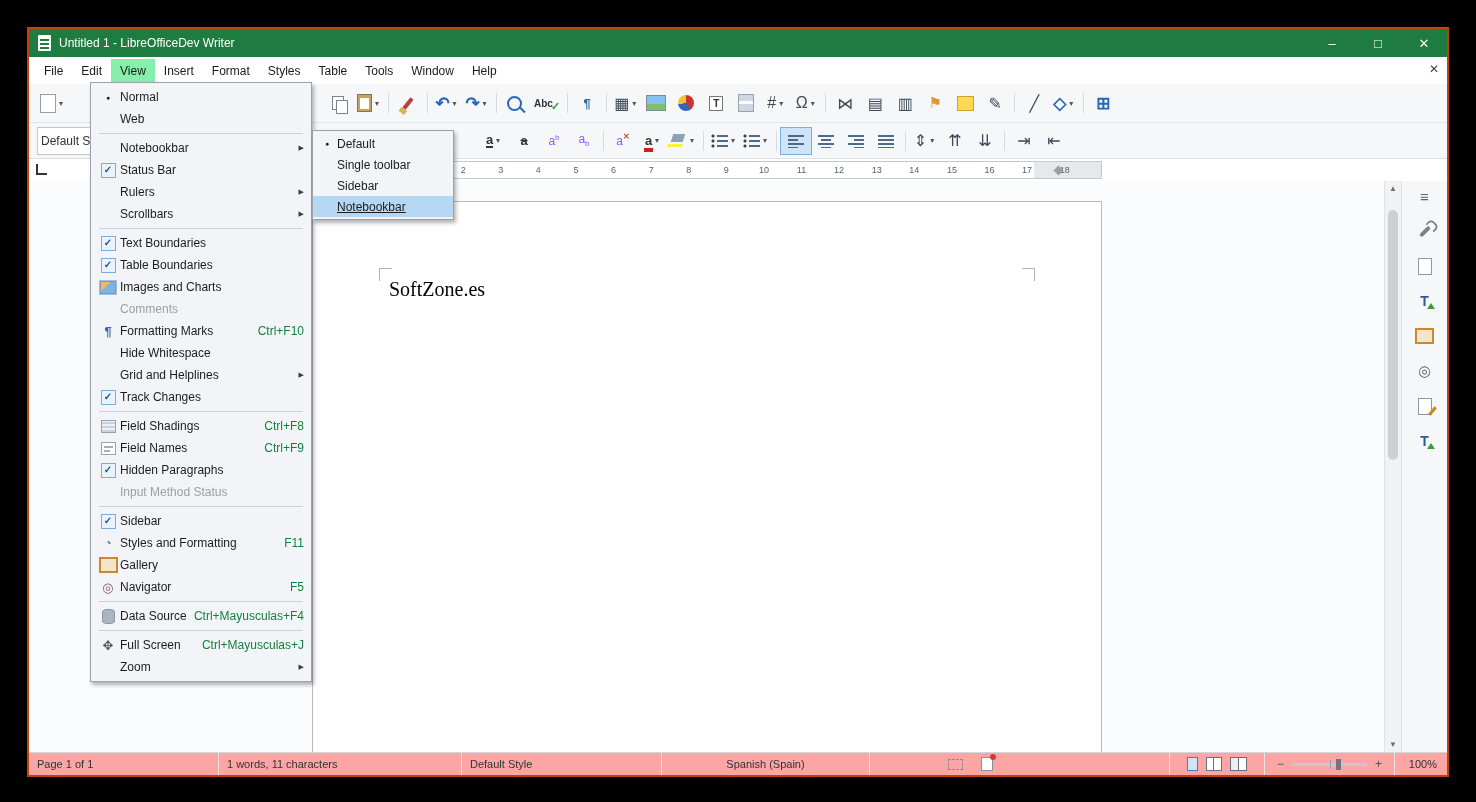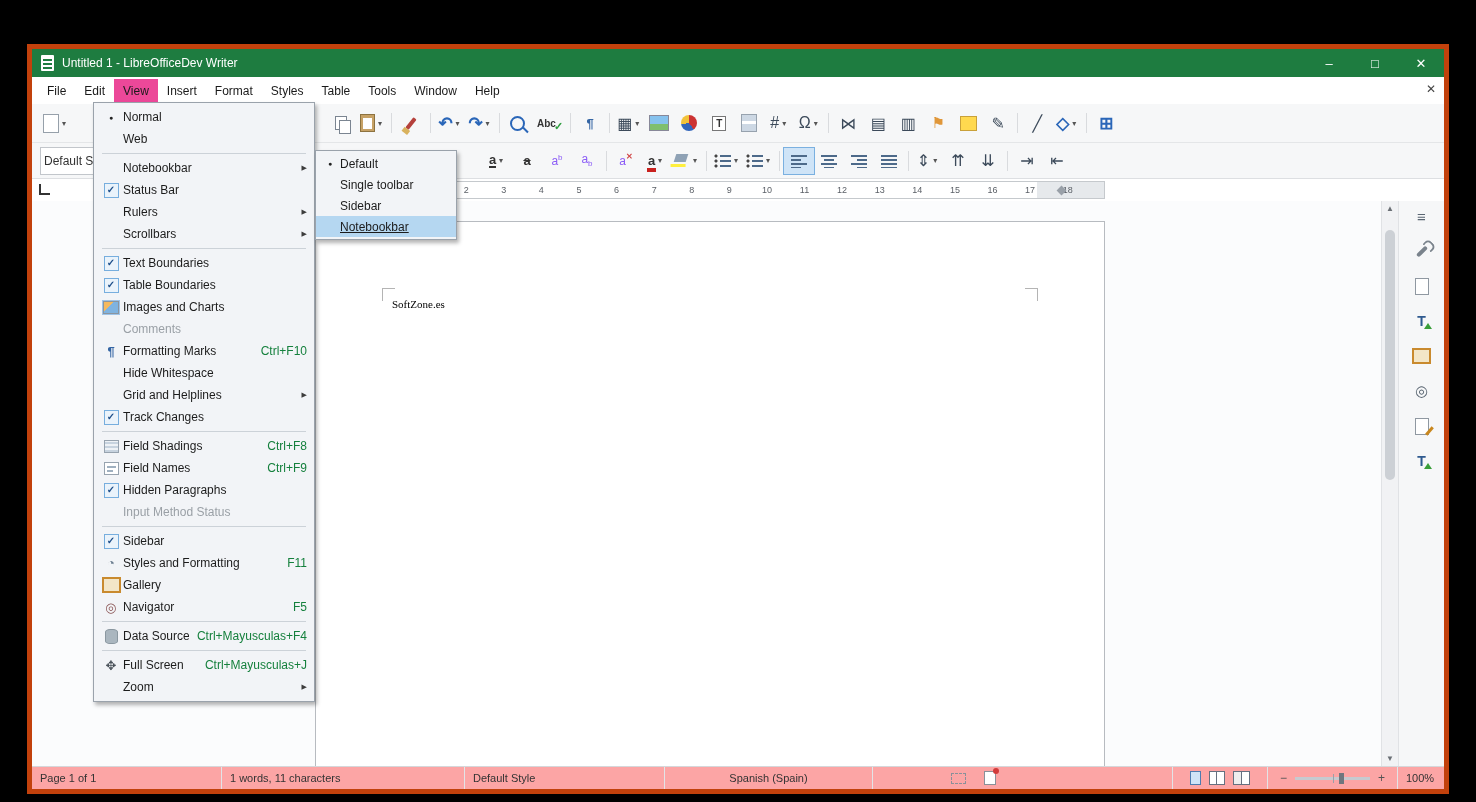--- a/index.html
+++ b/index.html
@@ -1,29 +1,29 @@
 <!DOCTYPE html>
 <html><head>
 <meta charset="utf-8">
 <style>
   html,body{margin:0;padding:0;}
   body{width:1476px;height:802px;background:#000;font-family:"Liberation Sans",sans-serif;position:relative;overflow:hidden;}
-  .window{position:absolute;left:27px;top:27px;width:1422px;height:750px;background:#fff;border:5px solid #c2410c;box-sizing:border-box;display:flex;flex-direction:column;margin-top:17px;}
+  .window{position:absolute;left:27px;top:27px;width:1422px;height:750px;background:#fff;border:2px solid #c2410c;box-sizing:border-box;display:flex;flex-direction:column;}
 
   
   .titlebar{height:28px;background:#1e7c40;display:flex;align-items:center;color:#fff;font-size:12px;padding-left:9px;gap:8px;flex:none;}
   .app-icon{width:13px;height:16px;background:#fff;border-radius:1px;position:relative;flex:none;}
   .app-icon::after{content:"";position:absolute;left:2px;top:4px;right:2px;height:2px;background:#1e7c40;box-shadow:0 4px 0 #1e7c40,0 8px 0 #1e7c40;}
   .win-controls{margin-left:auto;display:flex;height:100%;}
   .wc{width:46px;display:flex;align-items:center;justify-content:center;font-size:13px;color:#fff;}
 
   
   .menubar{height:27px;background:#fff;display:flex;align-items:center;font-size:12px;color:#1a1a1a;padding-left:6px;position:relative;flex:none;}
   .menu-item{padding:5px 9px;text-align:center;}
-  .menu-item.active{background:#ec4899;}
+  .menu-item.active{background:#86efac;}
   .doc-close{position:absolute;right:8px;top:5px;font-size:12px;color:#444;}
 
   
   .toolbar{background:#f6f7f8;display:flex;align-items:center;flex:none;}
   .toolbar1{height:38px;border-bottom:1px solid #e4e6e8;padding-left:8px;}
   .toolbar2{height:35px;border-bottom:1px solid #dddfe2;padding-left:8px;}
   .tbtn{height:26px;min-width:24px;padding:0 3px;display:flex;align-items:center;justify-content:center;color:#444;font-size:14px;flex:none;gap:1px;}
   .tbtn.active{background:#cfe4f7;outline:1px solid #7ab0e0;}
   .dd{font-size:8px;color:#555;width:8px;text-align:center;}
   .sep-v{width:1px;height:20px;background:#d9dbde;margin:0 4px;flex:none;}
@@ -81,21 +81,21 @@
   .mmark{position:absolute;left:742px;top:5px;width:7px;height:7px;background:#99a0a8;transform:rotate(45deg);}
   .imark{position:absolute;left:70px;top:11px;width:0;height:0;border-left:5px solid transparent;border-right:5px solid transparent;border-bottom:6px solid #8a9199;}
 
   
   .main{flex:1;display:flex;position:relative;overflow:hidden;background:#fbfcfd;}
   .canvas{flex:1;position:relative;overflow:hidden;}
   .page{position:absolute;left:283px;top:20px;width:790px;height:900px;background:#fff;border:1px solid #b7bbc0;box-sizing:border-box;}
   .corner{position:absolute;width:12px;height:12px;border:0 solid #b4b4b4;}
   .corner.tl{left:66px;top:66px;border-left-width:1px;border-top-width:1px;}
   .corner.tr{right:66px;top:66px;border-right-width:1px;border-top-width:1px;}
-  .doc-text{position:absolute;left:76px;top:76px;font-family:"Liberation Serif",serif;font-size:11px;color:#000;}
+  .doc-text{position:absolute;left:76px;top:76px;font-family:"Liberation Serif",serif;font-size:20px;color:#000;}
   .vscroll{width:16px;background:#f1f2f4;border-left:1px solid #e0e2e5;display:flex;flex-direction:column;align-items:center;flex:none;}
   .sarrow{font-size:8px;color:#6a6f75;height:15px;line-height:15px;}
   .sarrow.bottom{margin-top:auto;}
   .sthumb{width:10px;height:250px;background:#ccd0d5;border-radius:5px;margin-top:14px;}
   .side-strip{width:45px;background:#f6f7f8;border-left:1px solid #e0e2e5;display:flex;flex-direction:column;align-items:center;padding-top:6px;gap:17px;flex:none;}
   .side-strip .sic{width:20px;height:18px;display:flex;align-items:center;justify-content:center;color:#5a6672;font-size:15px;position:relative;}
   .i-wrench{width:4px;height:13px;background:#7a838c;border-radius:2px;transform:rotate(45deg);position:relative;}
   .i-wrench::before{content:"";position:absolute;top:-7px;left:-3px;width:8px;height:6px;border:2px solid #7a838c;border-bottom:none;border-radius:5px 5px 0 0;}
   .i-docpage{width:12px;height:15px;background:#fff;border:1px solid #8f98a1;}
   .tgreen{font-weight:bold;color:#2f5a8f;font-size:14px;position:relative;}

